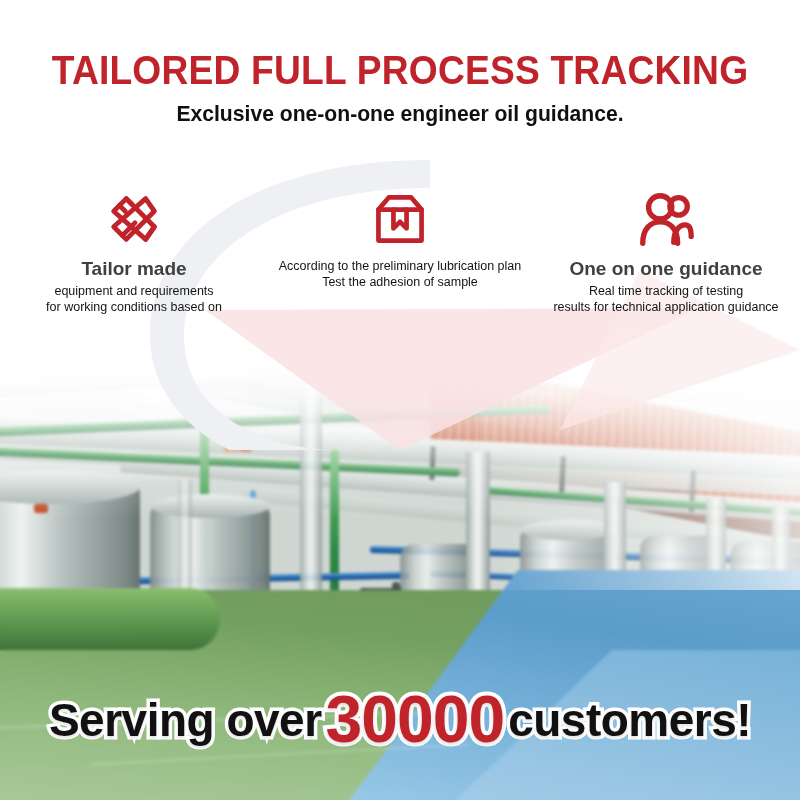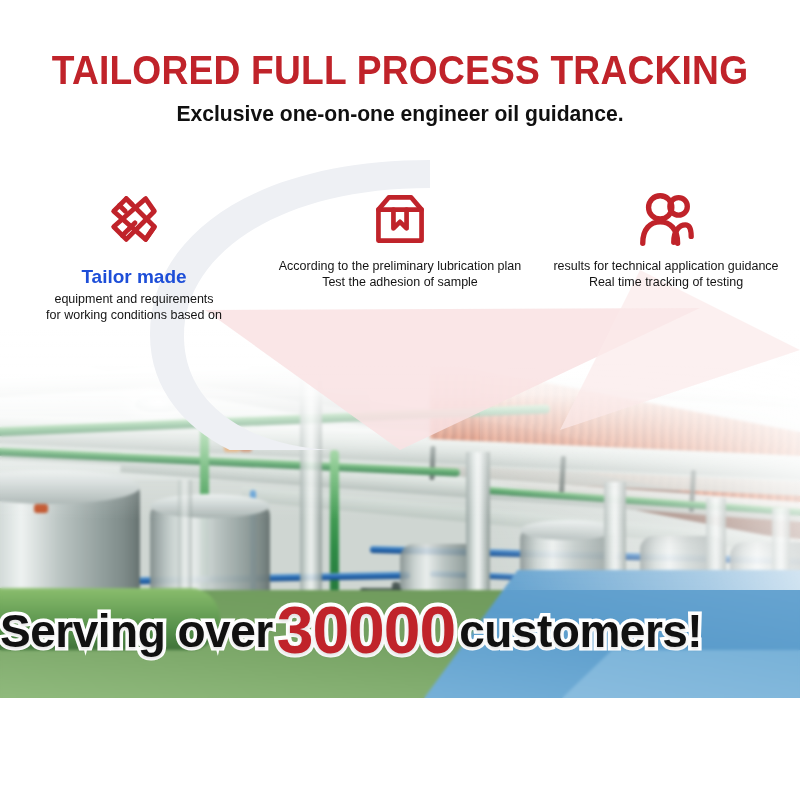--- a/index.html
+++ b/index.html
@@ -4,21 +4,21 @@
 <title>Tailored Full Process Tracking</title>
 <style>
   html, body {
     margin: 0;
     padding: 0;
     background: #ffffff;
   }
   .page {
     position: relative;
     width: 800px;
-    height: 698px;
+    height: 800px;
     overflow: hidden;
     background: #ffffff;
     font-family: "Liberation Sans", sans-serif;
     -webkit-font-smoothing: antialiased;
   }
 
   
   .photo {
     position: absolute;
     left: 0;
@@ -238,42 +238,42 @@
     padding: 0 2px;
   }
   .feature-icon {
     height: 72px;
     display: flex;
     align-items: center;
     justify-content: center;
   }
   .feature-icon svg { display: block; }
   .feature-title {
-    margin: 12px 0 0 0;
+    margin: 4px 0 0 0;
     font-size: 19px;
     font-weight: 700;
-    color: #1d4ed8;
+    color: #404040;
     line-height: 1.1;
     white-space: nowrap;
   }
   .feature-desc {
     margin: 3px 0 0 0;
     font-size: 12.5px;
     font-weight: 400;
     color: #141414;
     line-height: 1.28;
   }
   .feature-desc span { display: block; white-space: nowrap; }
 
   
   .banner {
     position: absolute;
-    left: 0; bottom: 36px;
+    left: 0; bottom: 49px;
     width: 800px;
-    text-align: left;
+    text-align: center;
     white-space: nowrap;
   }
   .banner-txt {
     font-size: 46px;
     font-weight: 700;
     color: #111111;
     letter-spacing: -.5px;
     -webkit-text-stroke: 7px #ffffff;
     paint-order: stroke fill;
     text-shadow: 0 2px 3px rgba(0,0,0,.12);
@@ -432,23 +432,24 @@
 
     <div class="feature">
       <div class="feature-icon">
         <svg width="62" height="62" viewBox="0 0 64 64" fill="none" stroke="#C0232A" stroke-width="5.5" stroke-linecap="round" stroke-linejoin="round">
           <circle cx="45" cy="19" r="9"></circle>
           <path d="M40 56 C 40 44, 46 38, 52 38 C 57 38, 58 44, 58 50"></path>
           <circle cx="26" cy="20" r="12"></circle>
           <path d="M8 57 C 8 42, 16 35, 26 35 C 36 35, 44 42, 44 57"></path>
         </svg>
       </div>
+      <p class="feature-title">One on one guidance</p>
       <p class="feature-desc">
+        <span>Real time tracking of testing</span>
         <span>results for technical application guidance</span>
-        <span>Real time tracking of testing</span>
       </p>
     </div>
   </div>
 
   <div class="banner">
     <span class="banner-txt">Serving over</span><span class="banner-num">30000</span><span class="banner-txt">customers!</span>
   </div>
 
 </div>
 

